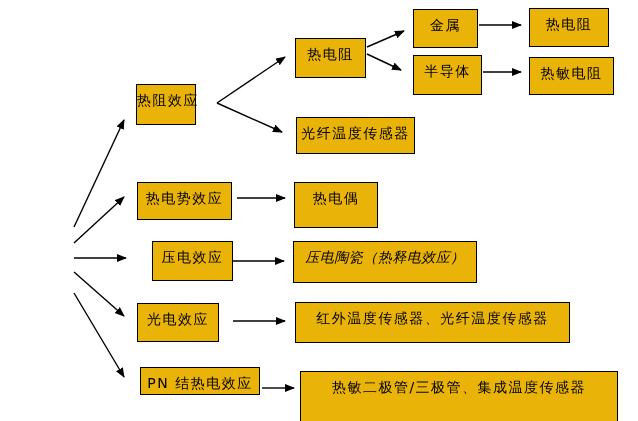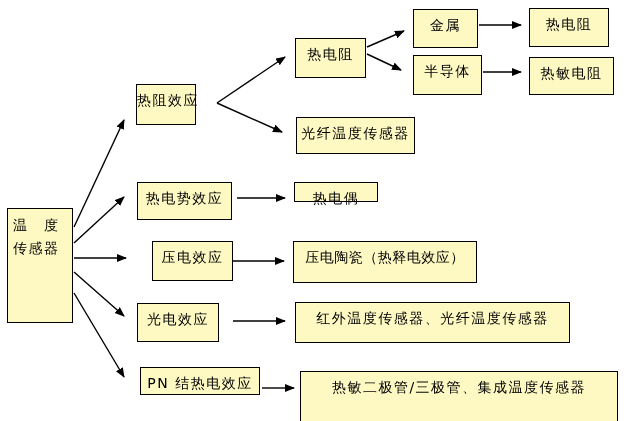--- a/index.html
+++ b/index.html
@@ -8,31 +8,31 @@
   .canvas {
     position: relative;
     width: 638px;
     height: 421px;
     background: #ffffff;
     overflow: hidden;
   }
   .node {
     position: absolute;
     border: 1.5px solid #000;
-    background: #fef9c3;
+    background: #eab308;
     color: #000;
     font-size: 14px;
     line-height: 20px;
     letter-spacing: 1.5px;
     text-align: center;
     padding-top: 5px;
     white-space: nowrap;
   }
   .node.left-align { text-align: left; padding-left: 5px; }
-  .node.tight { letter-spacing: 0.5px; }
+  .node.tight { letter-spacing: 0.5px; font-style: italic; }
   .root-line { display: block; line-height: 23px; }
   svg.connectors {
     position: absolute;
     left: 0; top: 0;
     width: 638px; height: 421px;
     pointer-events: none;
   }
 </style>
 </head>
 <body>
@@ -57,42 +57,38 @@
       <line x1="367" y1="54" x2="401" y2="70" marker-end="url(#arrow)"></line>
       <line x1="479" y1="25" x2="521" y2="25" marker-end="url(#arrow)"></line>
       <line x1="483" y1="72" x2="521" y2="72" marker-end="url(#arrow)"></line>
       <line x1="237" y1="198" x2="285" y2="198" marker-end="url(#arrow)"></line>
       <line x1="233" y1="261" x2="284" y2="261" marker-end="url(#arrow)"></line>
       <line x1="233" y1="321" x2="285" y2="321" marker-end="url(#arrow)"></line>
       <line x1="262" y1="388" x2="294" y2="388" marker-end="url(#arrow)"></line>
     </g>
   </svg>
 
-  <div class="node left-align" style="left:7px;top:208px;width:66px;height:115px">
-    <span class="root-line">温　度</span>
-    <span class="root-line">传感器</span>
-  </div>
 
   <div class="node" style="left:136px;top:84px;width:60px;height:41px">热阻效应</div>
 
   <div class="node" style="left:295px;top:38px;width:71px;height:40px">热电阻</div>
 
   <div class="node" style="left:296px;top:117px;width:119px;height:37px">光纤温度传感器</div>
 
   <div class="node" style="left:413px;top:9px;width:65px;height:39px">金属</div>
 
   <div class="node" style="left:413px;top:55px;width:69px;height:40px">半导体</div>
 
   <div class="node" style="left:529px;top:8px;width:80px;height:39px">热电阻</div>
 
   <div class="node" style="left:529px;top:57px;width:85px;height:38px">热敏电阻</div>
 
   <div class="node" style="left:137px;top:182px;width:95px;height:38px">热电势效应</div>
 
-  <div class="node" style="left:294px;top:182px;width:84px;height:20px">热电偶</div>
+  <div class="node" style="left:294px;top:182px;width:84px;height:46px">热电偶</div>
 
   <div class="node" style="left:152px;top:241px;width:81px;height:40px">压电效应</div>
 
   <div class="node tight" style="left:293px;top:241px;width:184px;height:42px">压电陶瓷（热释电效应）</div>
 
   <div class="node" style="left:137px;top:303px;width:82px;height:39px">光电效应</div>
 
   <div class="node" style="left:295px;top:302px;width:275px;height:41px">红外温度传感器、光纤温度传感器</div>
 
   <div class="node" style="left:140px;top:367px;width:120px;height:28px">PN 结热电效应</div>

